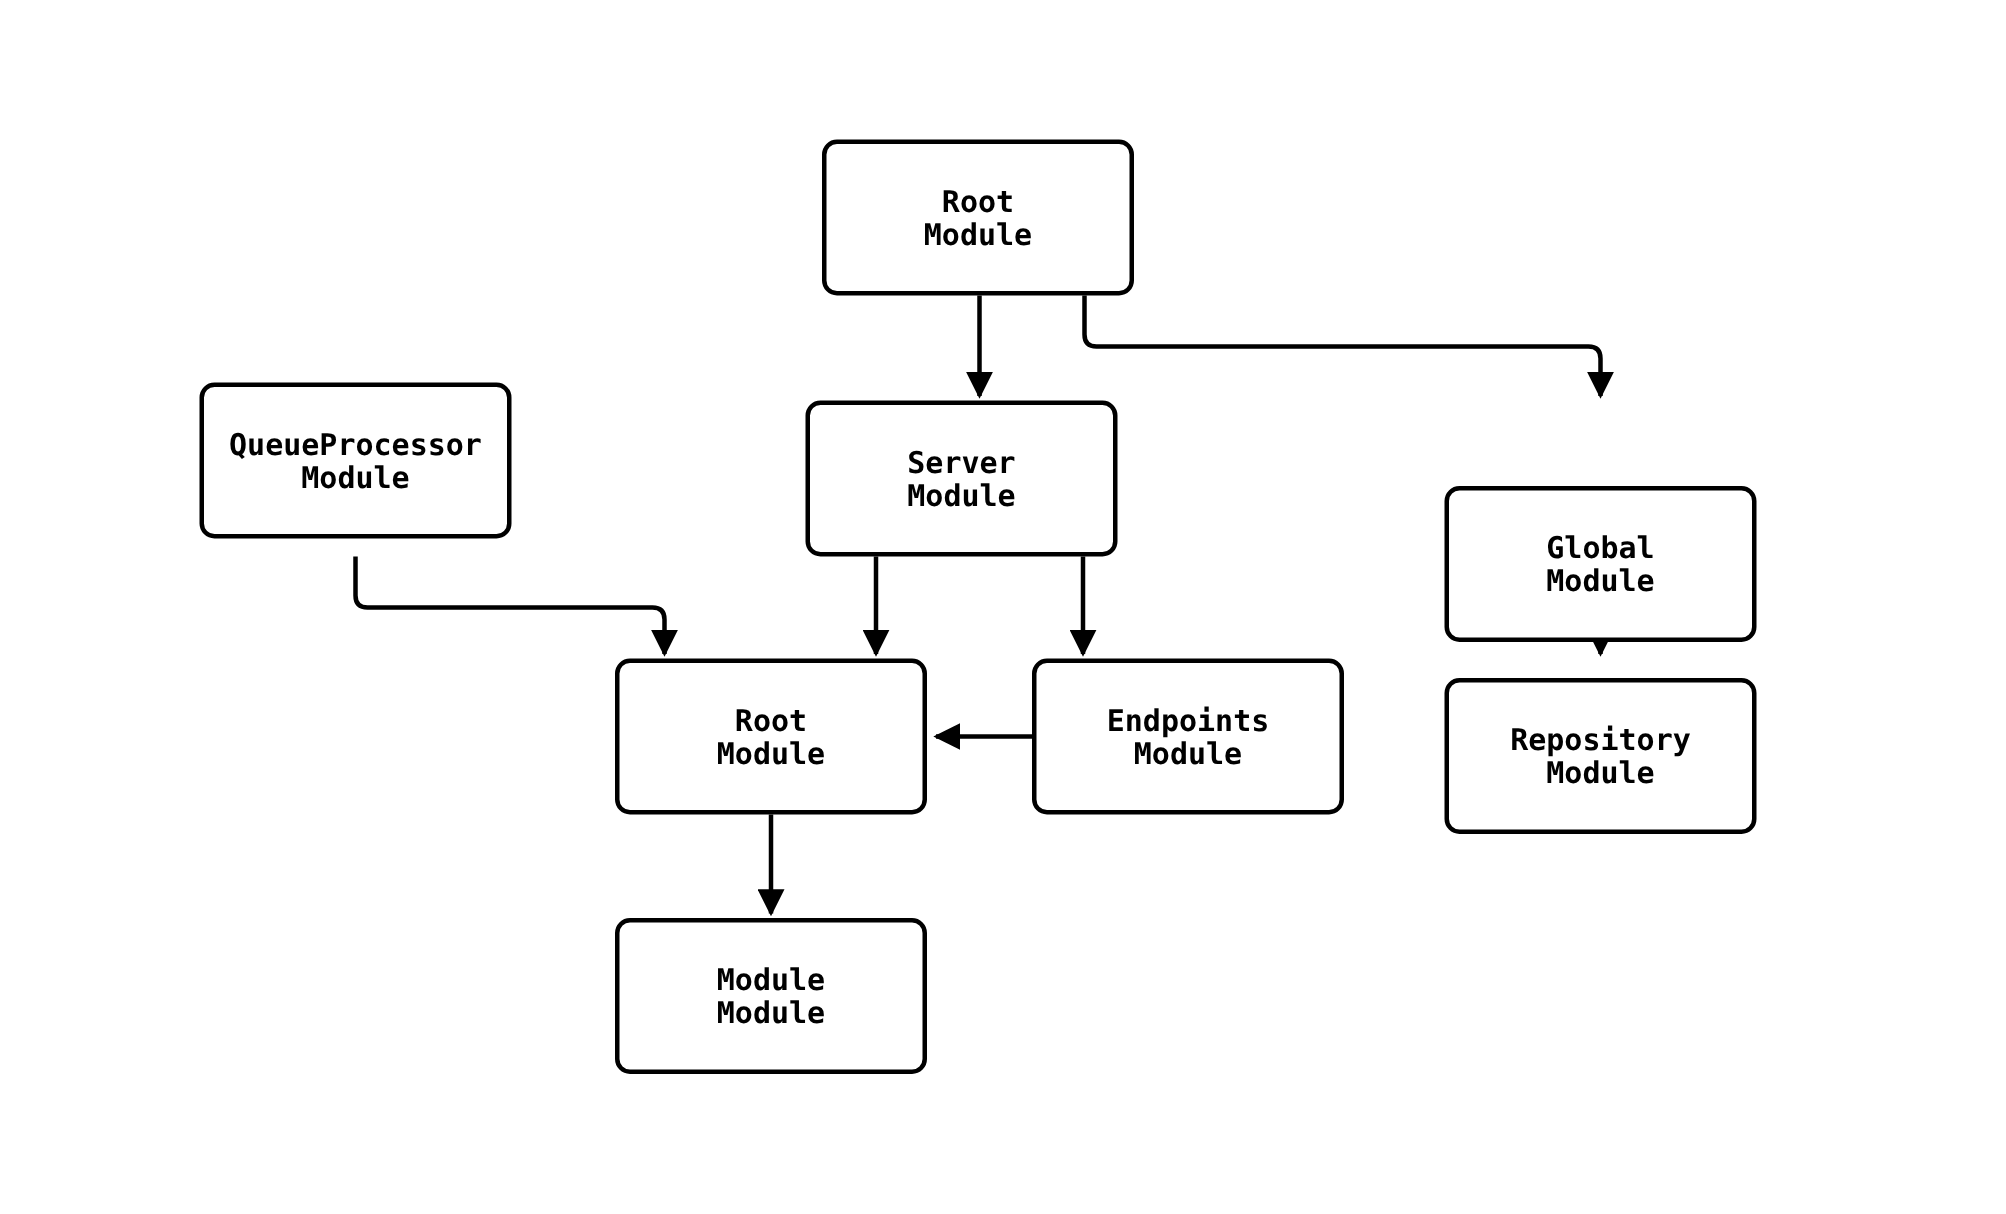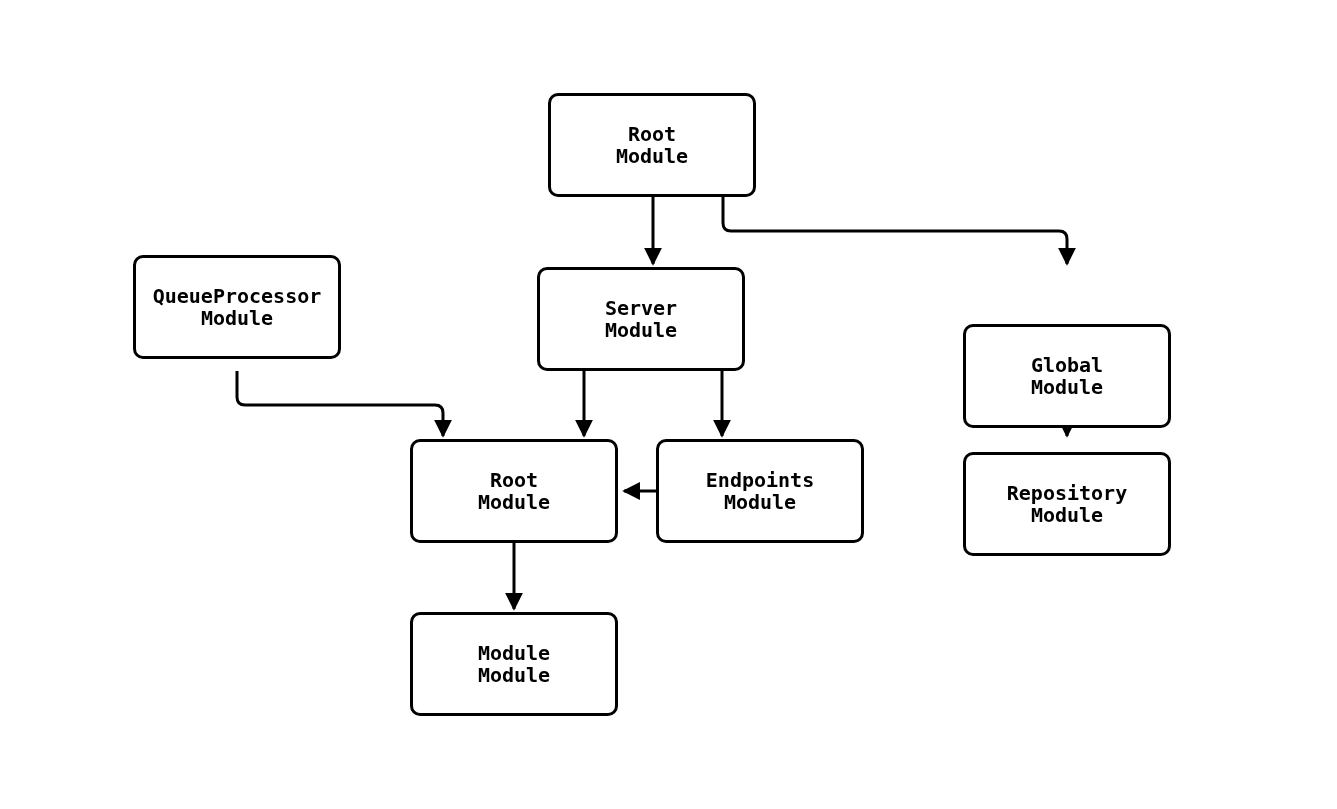--- a/index.html
+++ b/index.html
@@ -39,21 +39,21 @@
     font-weight: bold;
     line-height: 22px;
     color: #000000;
   }
   .node span { display: block; }
   #n-root           { left: 548px; top: 93px;  }
   #n-queueprocessor { left: 133px; top: 255px; }
   #n-server         { left: 537px; top: 267px; }
   #n-global         { left: 963px; top: 284px; margin-top: 40px; }
   #n-core           { left: 410px; top: 439px; }
-  #n-endpoints      { left: 656px; top: 439px; }
+  #n-endpoints      { left: 688px; top: 439px; }
   #n-repository     { left: 963px; top: 452px; }
   #n-queue          { left: 410px; top: 612px; }
 </style>
 </head>
 <body>
 
 <div class="canvas">
 
   <svg class="edges-layer" width="1337" height="809" viewBox="0 0 1337 809" xmlns="http://www.w3.org/2000/svg">
     <defs>

